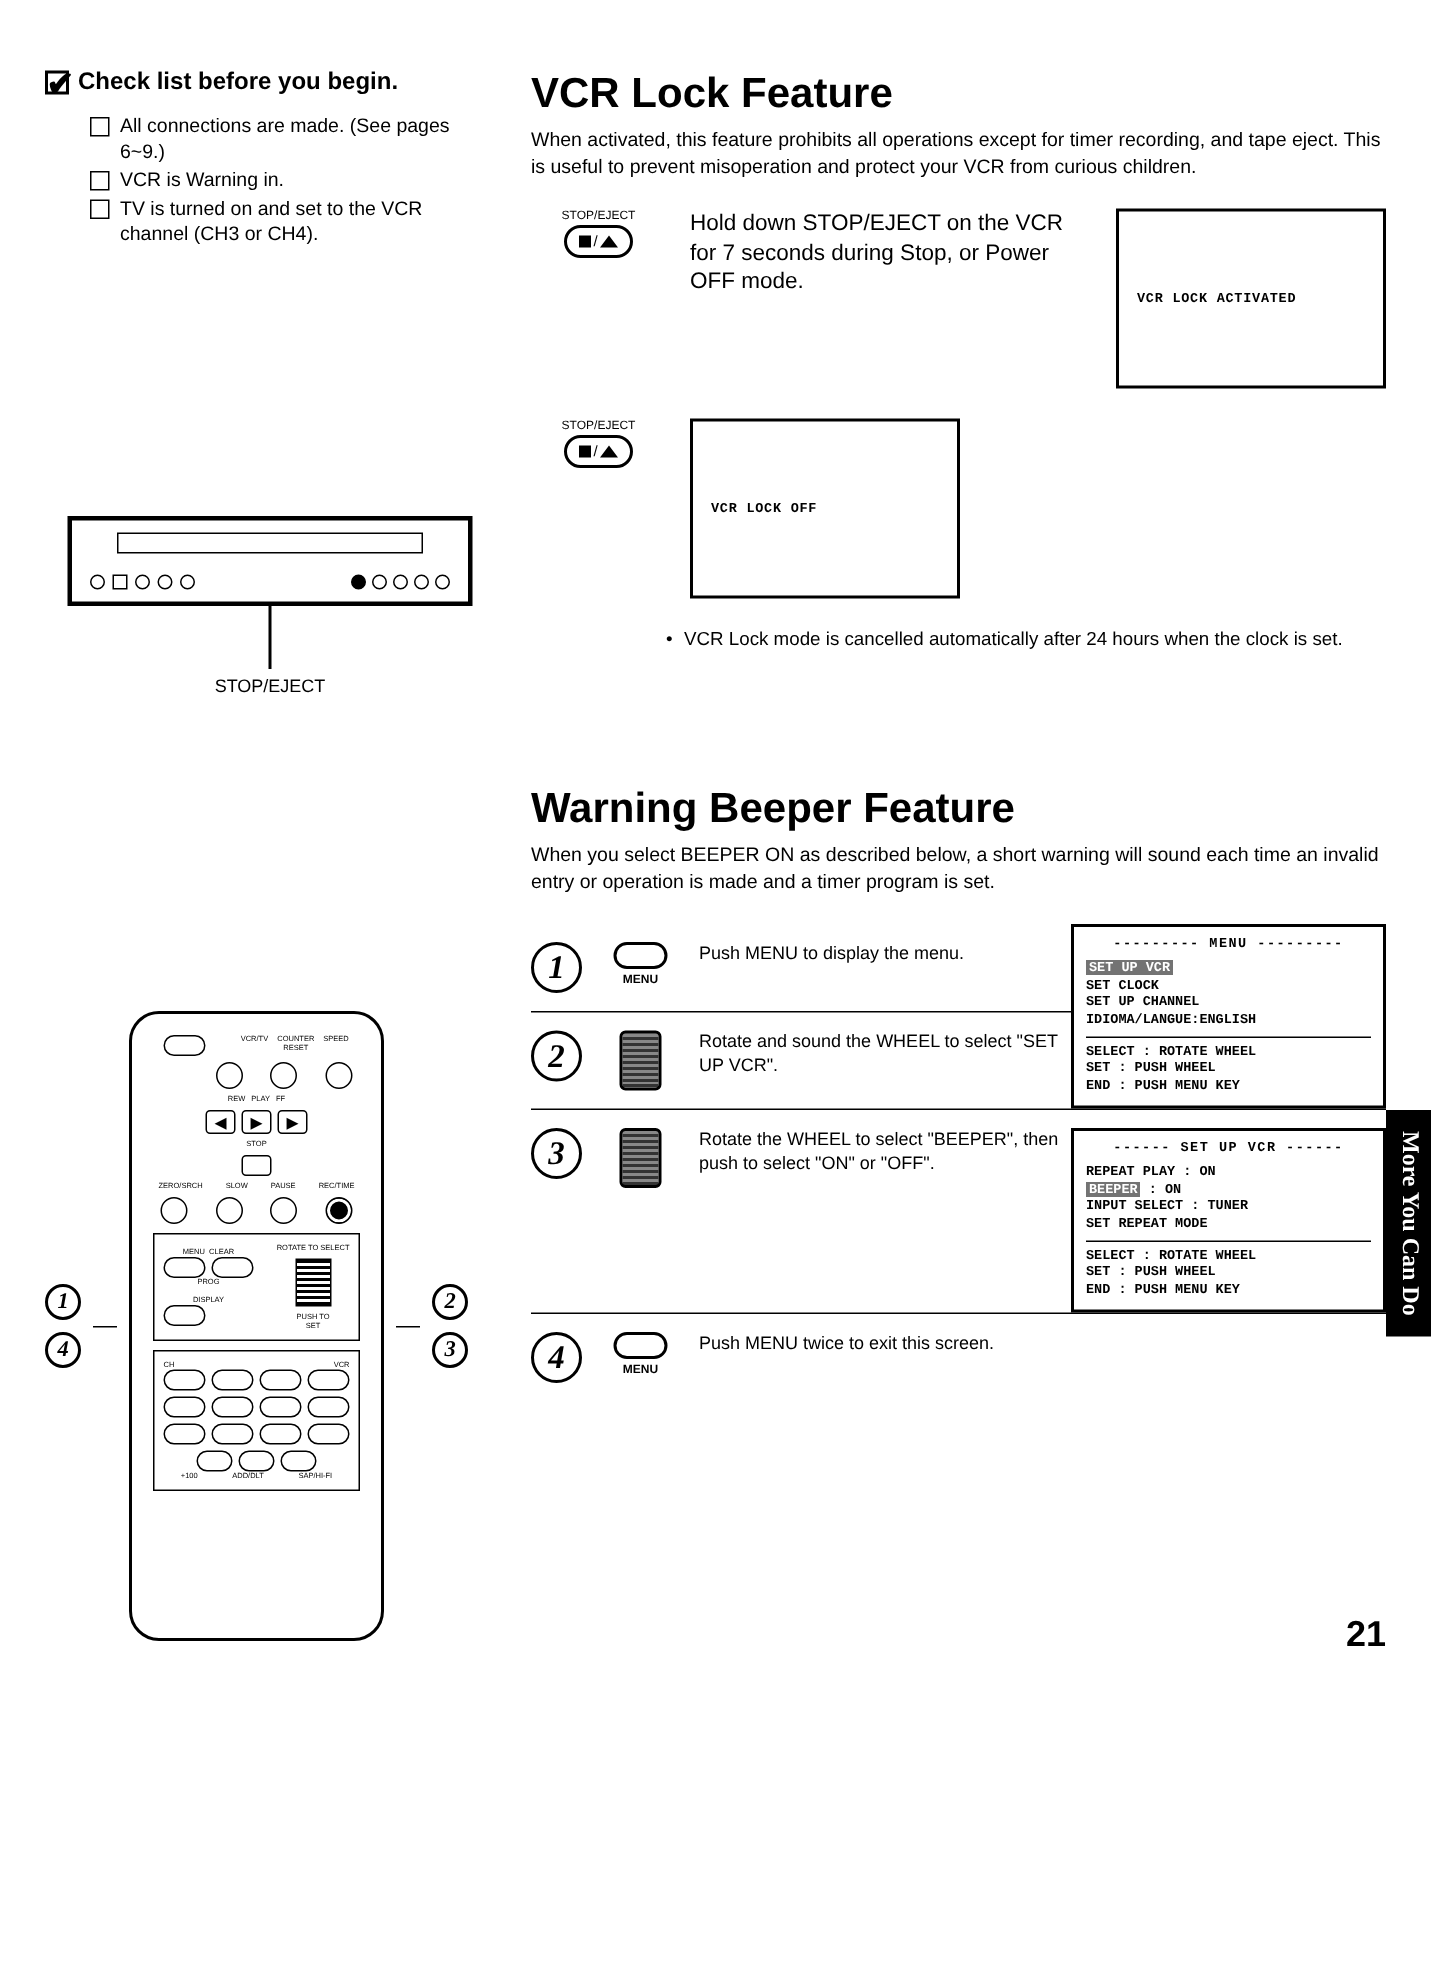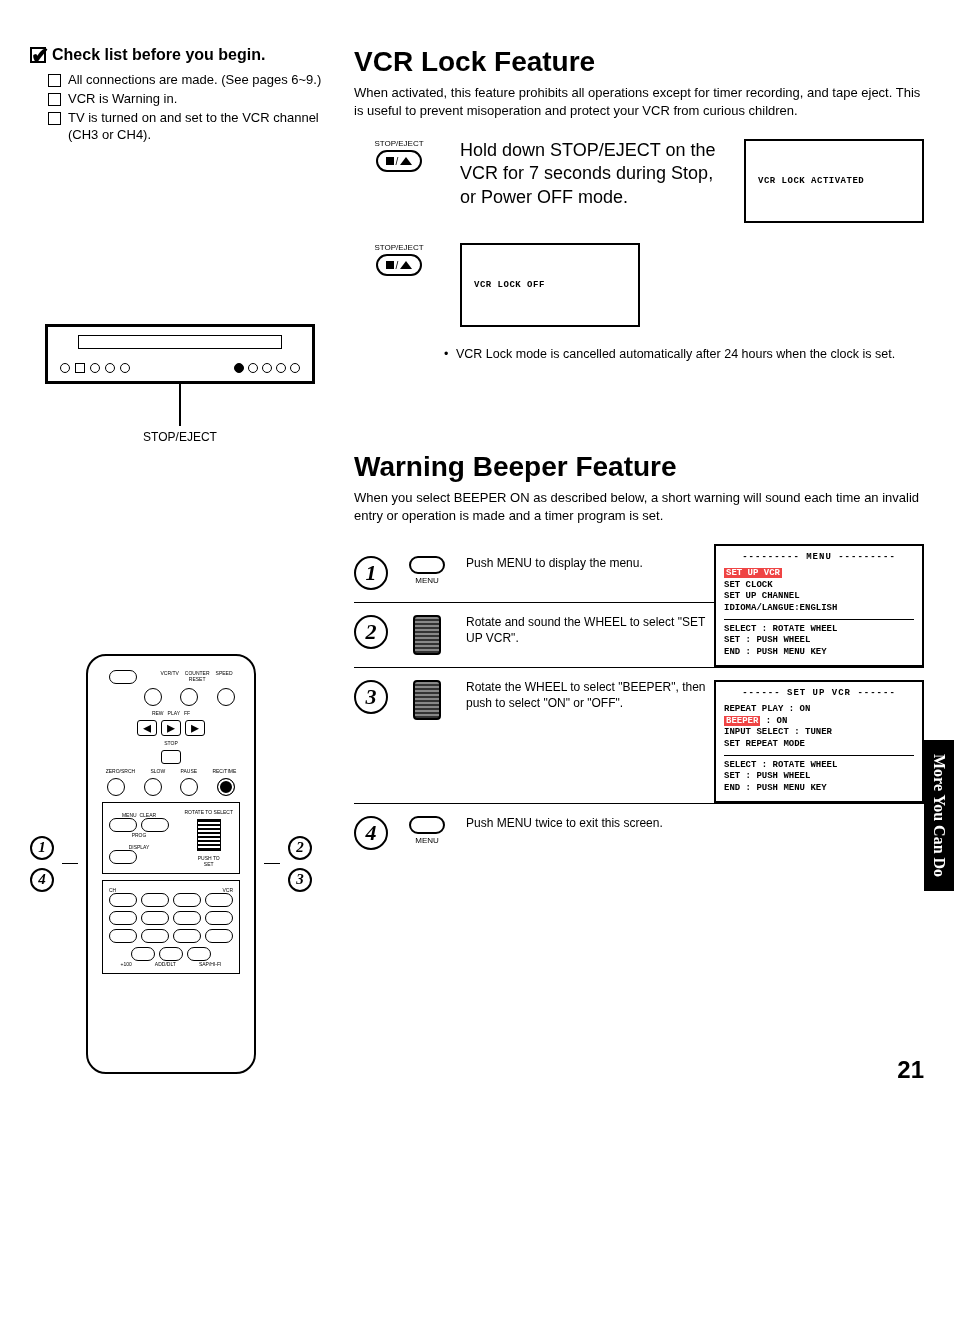--- a/index.html
+++ b/index.html
@@ -8,21 +8,21 @@
   .header { border-bottom: 4px solid #000; padding-bottom: 4px; display: flex; align-items: flex-end; }
   .vcr-icon-header { border: 2px solid #000; width: 120px; height: 34px; margin-right: 10px; display: flex; align-items: center; justify-content: center; position: relative; }
   .vcr-icon-header::before { content: ""; display: block; width: 50px; height: 12px; border: 2px solid #000; }
   .title { font-family: "Times New Roman", serif; font-size: 42px; font-weight: bold; letter-spacing: 0px; }
   .cols { display: flex; margin-top: 28px; gap: 24px; }
   .left { width: 300px; flex: 0 0 300px; }
   .right { flex: 1; }
   .check-heading { font-weight: bold; font-size: 16px; margin-bottom: 8px; display:flex; align-items:center; gap:6px;}
   .checkbox { display: inline-block; width: 16px; height: 16px; border: 2px solid #000; vertical-align: middle; position: relative; }
   .checkbox.checked::after { content: "✔"; position: absolute; left: -1px; top: -6px; font-size: 22px; font-weight:bold;}
-  .check-list { list-style: none; padding: 0 0 0 18px; margin: 0; font-size: 13px; }
+  .check-list { list-style: none; padding: 0 0 0 18px; margin: 12px; font-size: 13px; }
   .check-list li { position: relative; padding-left: 20px; margin: 2px 0; line-height: 1.3; }
   .check-list li::before { content: ""; position: absolute; left: 0; top: 2px; width: 11px; height: 11px; border: 1.5px solid #000; }
   .vcr-unit { margin-top: 180px; text-align: center; }
   .vcr-draw { width: 270px; height: 60px; border: 3px solid #000; margin: 0 auto; position: relative; }
   .vcr-slot { position:absolute; top:8px; left:30px; right:30px; height:14px; border:1.5px solid #000;}
   .vcr-buttons-left { position:absolute; bottom:8px; left:12px; display:flex; gap:5px; }
   .vcr-buttons-right { position:absolute; bottom:8px; right:12px; display:flex; gap:4px; }
   .vbtn { width:10px; height:10px; border:1.5px solid #000; border-radius:50%; }
   .vcr-line { width:1.5px; height: 42px; background:#000; margin: 0 auto; }
   .vcr-unit-label { font-size: 12px; margin-top: 4px; }
@@ -40,37 +40,37 @@
   .remote-bottom { border:1.5px solid #000; margin:6px 4px; padding:6px; }
   .rgrid { display:grid; grid-template-columns:repeat(4,1fr); gap:4px; }
   .rgbtn { height:14px; border:1.5px solid #000; border-radius:7px; }
   h2.section { font-family: Arial, sans-serif; font-size: 28px; font-weight: bold; margin: 0 0 6px 0; }
   p.intro { font-size: 13px; margin: 0 0 20px 0; line-height:1.35;}
   .step-row { display: flex; align-items: flex-start; gap: 16px; margin: 8px 0 20px 0; }
   .step-icon-col { width: 90px; flex: 0 0 90px; display:flex; flex-direction:column; align-items:center; font-size:8px; gap:2px;}
   .pill-btn { width:46px; height:22px; border:2px solid #000; border-radius:12px; display:flex; align-items:center; justify-content:center; font-size:10px; gap:2px;}
   .pill-black { width:8px; height:8px; background:#000; }
   .pill-tri { width:0; height:0; border-left:6px solid transparent; border-right:6px solid transparent; border-bottom:8px solid #000; }
-  .step-text { font-size: 18px; line-height: 1.3; flex:1; }
-  .display-box { border: 2.5px solid #000; width: 180px; height: 84px; flex: 0 0 180px; font-size:9px; letter-spacing:0.5px; display:flex; align-items:center; padding:8px 12px; font-family: "Courier New", monospace; font-weight:bold;}
+  .step-text { font-size: 15px; line-height: 1.3; flex:1; }
+  .display-box { border: 2.5px solid #000; width: 180px; height: 120px; flex: 0 0 180px; font-size:9px; letter-spacing:0.5px; display:flex; align-items:center; padding:8px 12px; font-family: "Courier New", monospace; font-weight:bold;}
   .sub-heading { font-weight: bold; font-size: 15px; margin: 8px 0 10px 0; }
   .bullet-note { font-size: 12.5px; margin: 14px 0 4px 90px; position:relative; padding-left:12px;}
   .bullet-note::before { content:"•"; position:absolute; left:0; }
   .section-gap { margin-top: 90px; }
   .num-step { display: flex; align-items: flex-start; gap: 16px; padding: 12px 0; }
   .num-step + .num-step { border-top: 1.5px solid #000; }
   .step-num { width:34px; height:34px; border:2px solid #000; border-radius:50%; display:flex; align-items:center; justify-content:center; font-family:"Times New Roman",serif; font-size:22px; font-style:italic; font-weight:bold; flex:0 0 34px;}
   .step-ctrl { width:46px; flex:0 0 46px; display:flex; flex-direction:column; align-items:center; gap:2px;}
   .menu-btn { width:36px; height:18px; border:2px solid #000; border-radius:10px; }
-  .menu-lbl { font-size:8px; font-weight:normal; }
+  .menu-lbl { font-size:8px; font-weight:bold; }
   .wheel-icon { width:28px; height:40px; border:2px solid #000; border-radius:4px; background:repeating-linear-gradient(0deg,#333,#333 2px,#888 2px,#888 4px);}
   .step-desc { font-size: 12px; line-height: 1.3; flex:1; padding-right:8px;}
   .osd-box { border: 2px solid #000; width: 210px; flex: 0 0 210px; font-family:"Courier New",monospace; font-size:9px; padding:6px 8px; line-height:1.3; font-weight:bold;}
   .osd-title { text-align:center; letter-spacing:1px; margin-bottom:4px; }
-  .osd-inv { background:#ef4444; color:#fff; padding:0 2px; }
+  .osd-inv { background:#737373; color:#fff; padding:0 2px; }
   .osd-sep { border-top:1px solid #000; margin:4px 0;}
   .side-tab { position: absolute; right: 0; top: 740px; background: #000; color: #fff; writing-mode: vertical-rl; padding: 14px 6px; font-size: 16px; font-weight: bold; font-family:"Times New Roman",serif;}
   .page-num { position: absolute; bottom: 20px; right: 30px; font-size: 24px; font-weight: bold; }
   .beeper-row { display:flex; align-items:flex-start; }
 </style>
 </head>
 <body>
 
 <div class="page">
 

